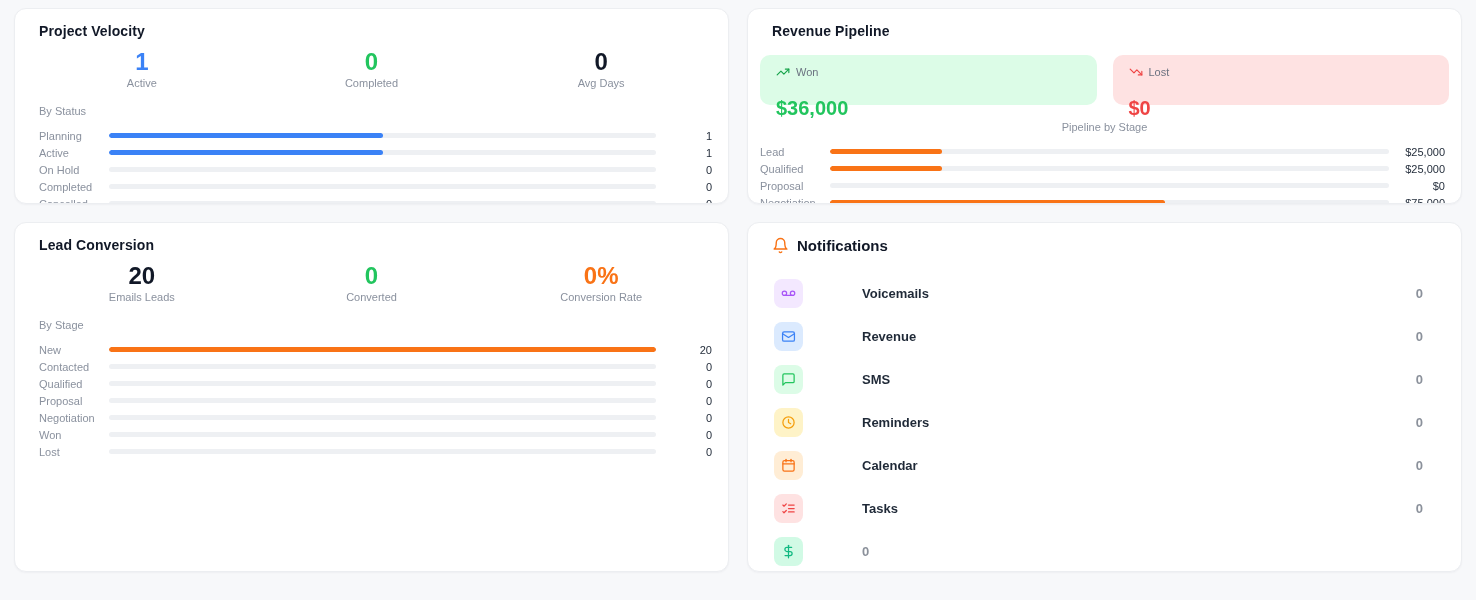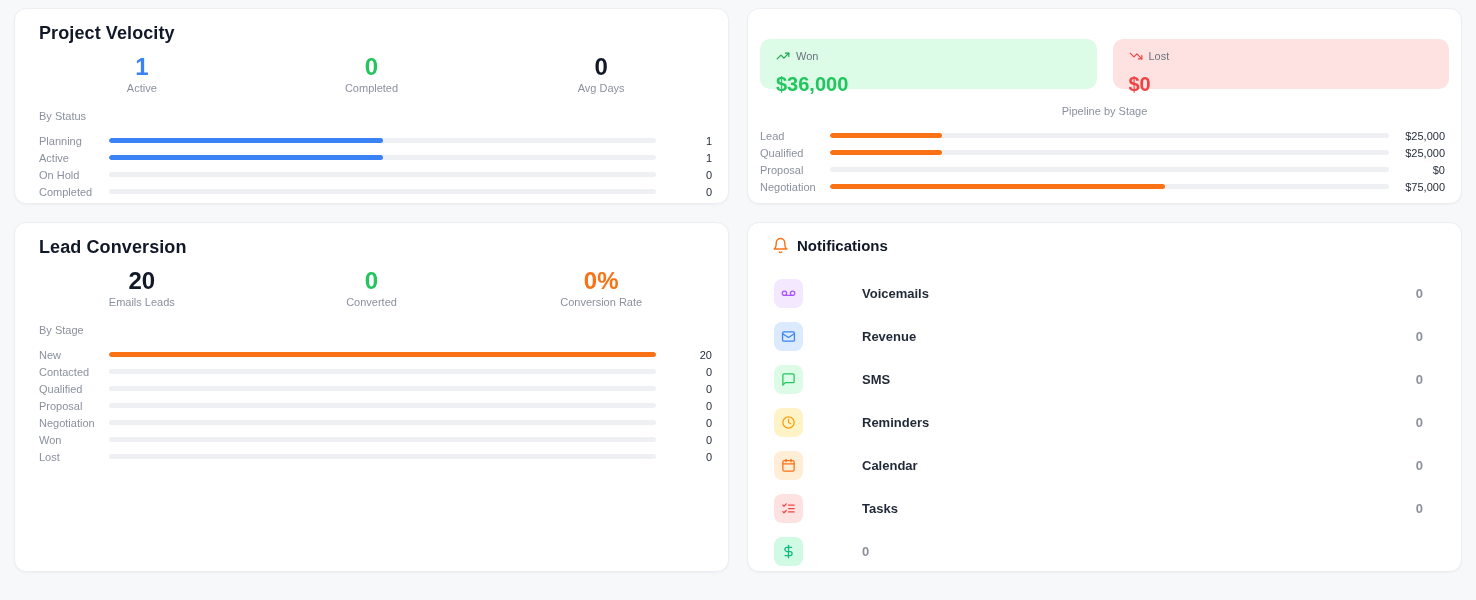--- a/index.html
+++ b/index.html
@@ -21,21 +21,21 @@
   .card{
     background:#ffffff;
     border:1px solid #eceef1;
     border-radius:12px;
     box-shadow:0 1px 2px rgba(16,24,40,.04);
     padding:14px 12px 12px 12px;
     box-sizing:border-box;
     overflow:hidden;
   }
   .card-title{
-    font-size:18px;
+    font-size:14px;
     font-weight:700;
     color:#111827;
     letter-spacing:.1px;
     padding-left:12px;
   }
   
   .stats{display:flex;margin-top:10px;}
   .stat{flex:1;text-align:center;}
   .stat-value{font-size:24px;font-weight:700;line-height:26px;}
   .stat-label{font-size:11px;color:#8a919e;margin-top:2px;}
@@ -44,21 +44,21 @@
   .bar-rows{padding:0 4px 0 12px;}
   .bar-row{display:flex;align-items:center;height:17px;}
   .bar-label{width:62px;flex:none;font-size:11px;color:#8a919e;white-space:nowrap;}
   .bar-track{flex:1;height:5px;border-radius:3px;background:#eef0f3;overflow:hidden;margin-left:8px;}
   .bar-fill{height:100%;border-radius:3px;}
   .bar-value{width:56px;flex:none;text-align:right;font-size:11px;color:#1f2937;white-space:nowrap;}
   
   .pill-row{display:flex;gap:16px;margin-top:16px;padding:0 0 0 0;}
   .pill{flex:1;border-radius:10px;padding:10px 16px;height:50px;box-sizing:border-box;}
   .pill-label{display:flex;align-items:center;gap:6px;font-size:11px;color:#6b7280;}
-  .pill-amount{font-size:20px;font-weight:700;margin-top:10px;}
+  .pill-amount{font-size:20px;font-weight:700;margin-top:18px;}
   
   .notif-header{display:flex;align-items:center;gap:8px;padding-left:12px;margin-bottom:18px;}
   .notif-title{font-size:15px;font-weight:700;color:#111827;}
   .notif-list{padding:0 10px 0 10px;}
   .notif-item{display:flex;align-items:center;height:43px;padding:0 4px;border-radius:8px;cursor:pointer;gap:44px;}
   .notif-icon{width:29px;height:29px;border-radius:8px;flex:none;display:flex;align-items:center;justify-content:center;margin-right:15px;}
   .notif-label{flex:1;font-size:13px;font-weight:600;color:#1f2937;}
   .notif-count{font-size:13px;font-weight:600;color:#8b919b;padding-right:12px;}
   .icon-wrap{display:inline-flex;align-items:center;}
 </style>
@@ -123,20 +123,21 @@
     <div class="bar-label">Cancelled</div>
     <div class="bar-track">
       <div class="bar-fill" style="width: 0%; background: rgb(59, 130, 246);"></div>
     </div>
     <div class="bar-value">0</div>
   </div>
 </div>
   </div>
 
   <div class="card">
+    <div class="card-title">Revenue Pipeline</div>
     <div class="pill-row">
       <div class="pill" id="won-pill" style="background: rgb(220, 252, 231);">
         <div class="pill-label">
           <span class="icon-wrap" id="won-icon">
               <svg width="14" height="14" viewBox="0 0 24 24" fill="none" stroke="#16a34a" stroke-width="2" stroke-linecap="round" stroke-linejoin="round">
                 <polyline points="22 7 13.5 15.5 8.5 10.5 2 17"></polyline>
                 <polyline points="16 7 22 7 22 13"></polyline>
               </svg>
             </span>
           <span>Won</span>

